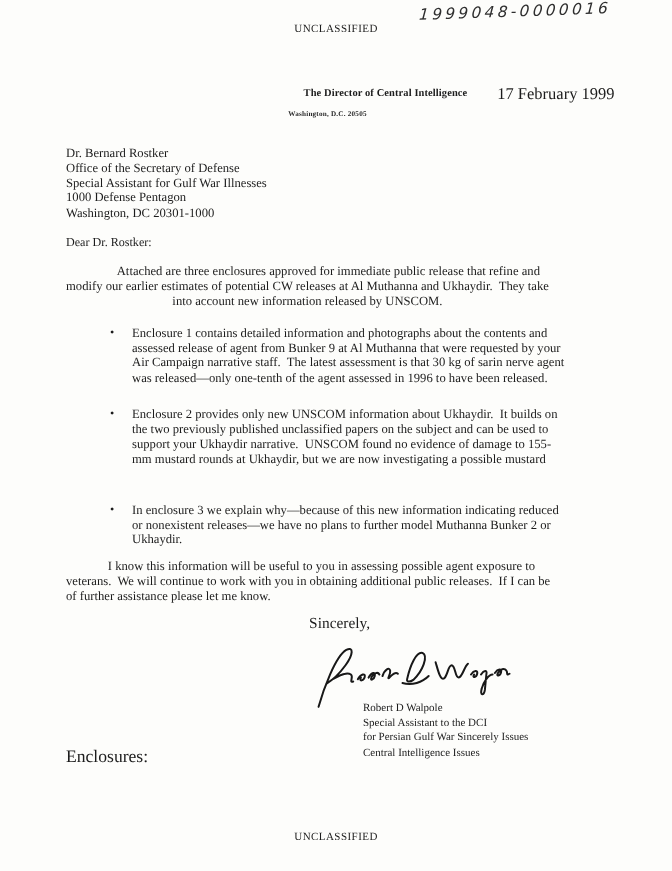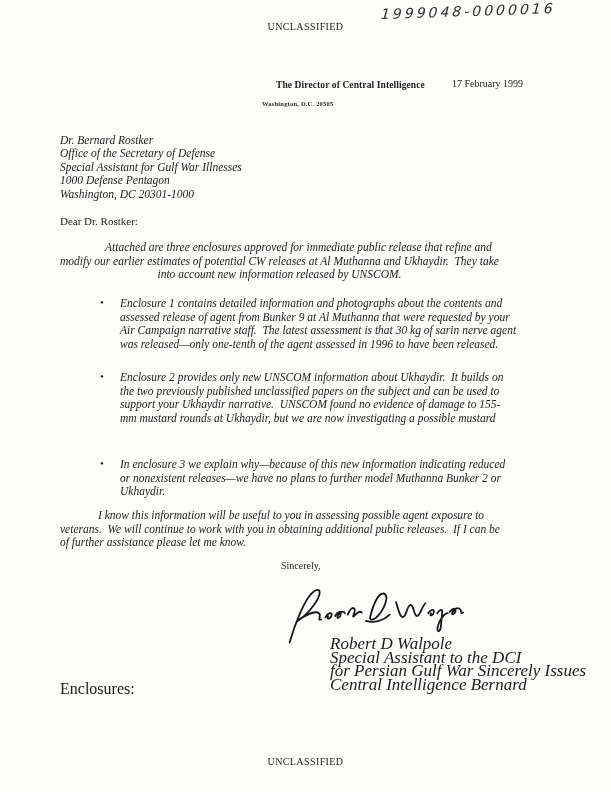--- a/index.html
+++ b/index.html
@@ -5,21 +5,21 @@
   html, body { margin: 0; padding: 0; background: #ffffff; }
   .page {
     position: relative;
     width: 611px;
     height: 792px;
     background: #fdfdfb;
     font-family: "Liberation Serif", serif;
     color: #1c1c1c;
     overflow: hidden;
   }
-  .line { white-space: pre; font-style: italic; }
+  .line { white-space: pre; }
 
   
   .handwritten-number {
     position: absolute; left: 381px; top: 3px;
     font-family: "DejaVu Sans", sans-serif;
     font-size: 14px; font-weight: 300; font-style: italic;
     letter-spacing: 3px; color: #2e2e2e;
     transform: rotate(-2deg) skewX(-6deg);
   }
   .classification {
@@ -31,42 +31,42 @@
 
   
   .lh-title {
     position: absolute; left: 242px; top: 80px;
     font-size: 9.5px; font-weight: bold; letter-spacing: 0.1px; margin-left: 34px;
   }
   .lh-address {
     position: absolute; left: 262px; top: 100px;
     font-size: 6.5px; font-weight: bold; color: #2a2a2a; letter-spacing: 0.2px;
   }
-  .letter-date { position: absolute; left: 452px; top: 78px; font-size: 10px; }
+  .letter-date { position: absolute; left: 452px; top: 78px; font-size: 15px; }
 
   
   .recipient { position: absolute; left: 60px; top: 134px; font-size: 11.5px; line-height: 13.4px; }
   .salutation { position: absolute; left: 60px; top: 215px; font-size: 11px; }
 
   
   .para { position: absolute; font-size: 11.5px; line-height: 13.7px; }
   .para.opening { left: 60px; top: 241px; text-align: center; }
   .para.closing { left: 60px; top: 509px; }
   .line.indent { padding-left: 38px; }
 
   .bullet { position: absolute; font-size: 11.5px; line-height: 13.7px; left: 120px; }
   .bullet .marker { position: absolute; left: -20px; top: -1px; font-size: 11px; }
   .bullet.b1 { top: 297px; }
   .bullet.b2 { top: 371px; }
   .bullet.b3 { top: 458px; }
 
   
-  .valediction { position: absolute; left: 281px; top: 560px; font-size: 10px; }
+  .valediction { position: absolute; left: 281px; top: 560px; font-size: 14px; }
   .signature-svg { position: absolute; left: 284px; top: 582px; }
-  .sig-block { position: absolute; left: 330px; top: 637px; font-size: 17px; line-height: 13.6px; }
+  .sig-block { position: absolute; left: 330px; top: 637px; font-size: 10px; line-height: 13.6px; }
 
   .enclosures { position: absolute; left: 60px; top: 680px; font-size: 16px; }
 </style>
 </head>
 <body>
 
 <div class="page">
 
   <div class="handwritten-number">1999048-0000016</div>
 
@@ -128,20 +128,20 @@
     <path d="M59,48 C63,41 69,40 68,45 C67,50 60,52 63,46 M73,46 C77,39 82,38 81,44 C80,49 74,51 77,45 C80,40 85,38 87,42 M91,44 C94,35 100,32 101,37 C102,42 96,49 100,46 C104,42 108,38 111,41"></path>
     <path d="M123,48 C127,30 135,12 143,14 C151,18 143,38 131,49 C127,52 122,52 123,48 M117,53 C129,57 143,52 151,44"></path>
     <path d="M160,26 C163,36 166,50 171,47 C176,43 176,30 181,30 C186,31 185,46 190,46 C195,45 197,32 202,28"></path>
     <path d="M206,42 C210,36 215,36 214,41 C213,46 207,47 210,42 M219,42 C223,36 227,36 226,41 L224,62 C223,70 217,70 220,60 C222,52 229,42 234,42 M237,40 C241,34 246,34 245,39 C244,44 238,45 241,40 C244,35 249,33 252,37 C254,39 251,44 256,41"></path>
   </svg>
 
   <div class="sig-block">
     <div class="line">Robert D Walpole</div>
     <div class="line">Special Assistant to the DCI</div>
     <div class="line">for Persian Gulf War Sincerely Issues</div>
-    <div class="line">Central Intelligence Bernard</div>
+    <div class="line">Central Intelligence Issues</div>
   </div>
 
   <div class="enclosures">Enclosures:</div>
 
   <div class="classification bottom">UNCLASSIFIED</div>
 
 </div>
 
 </body></html>

